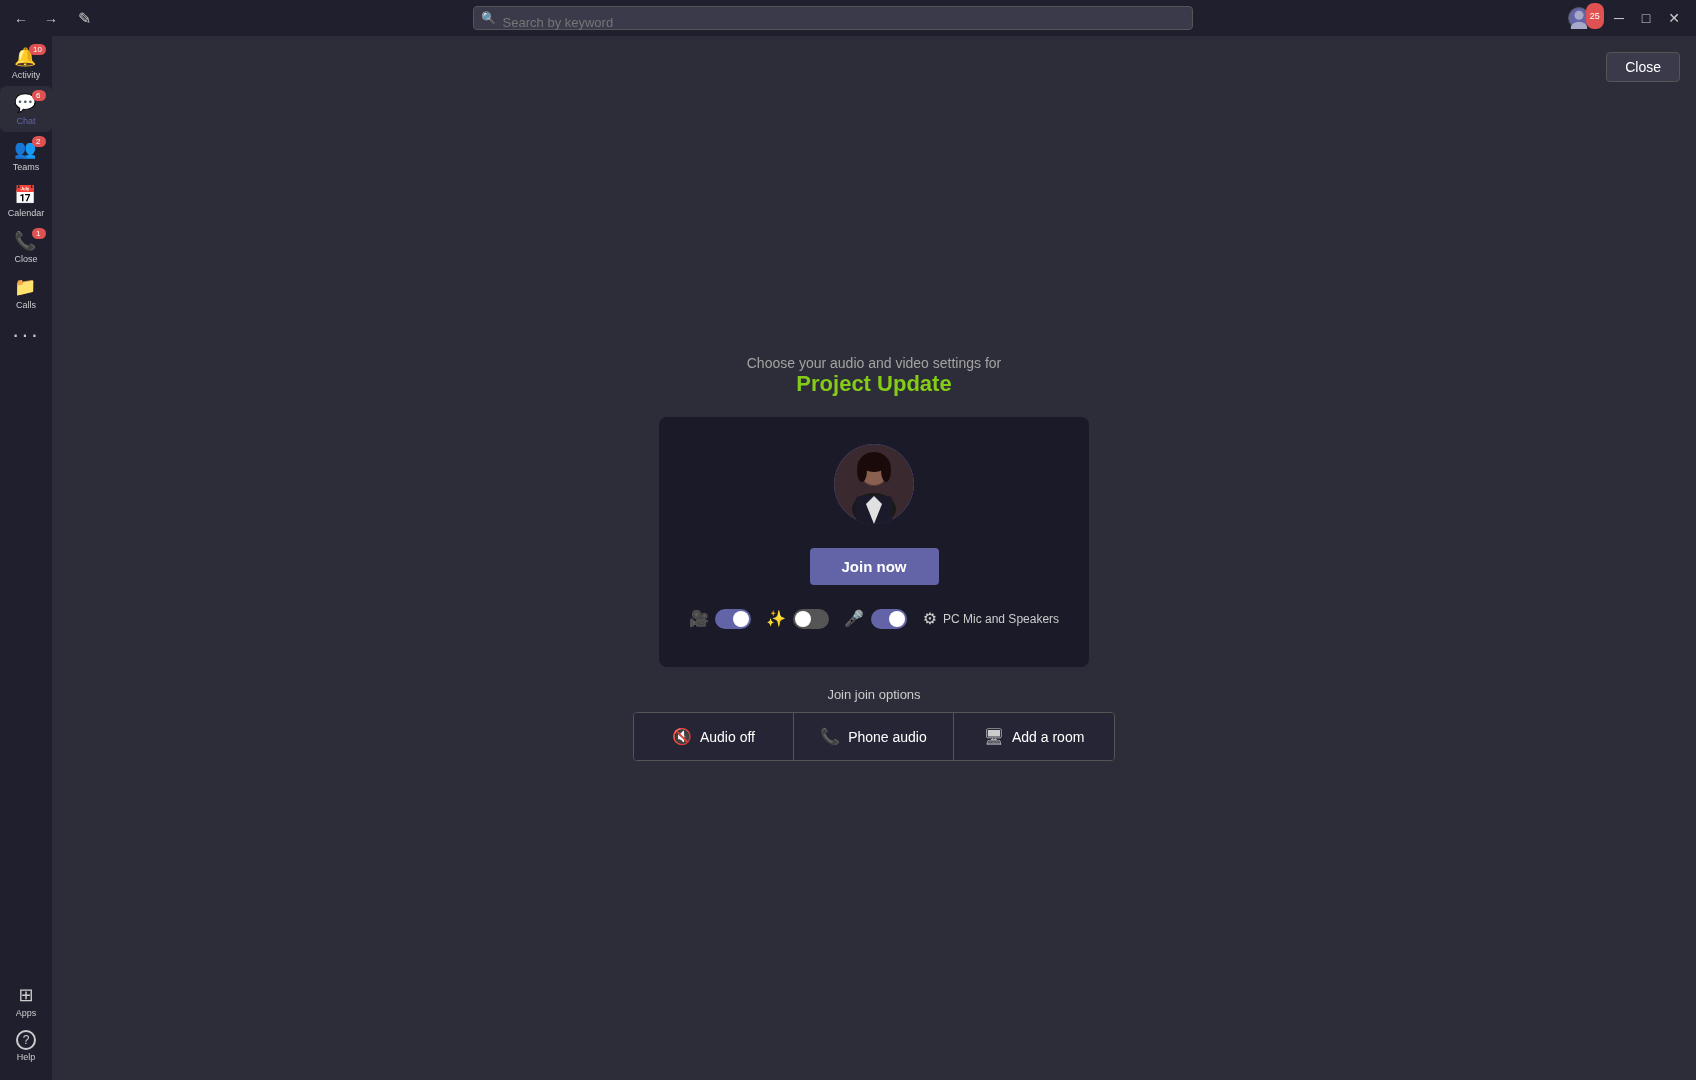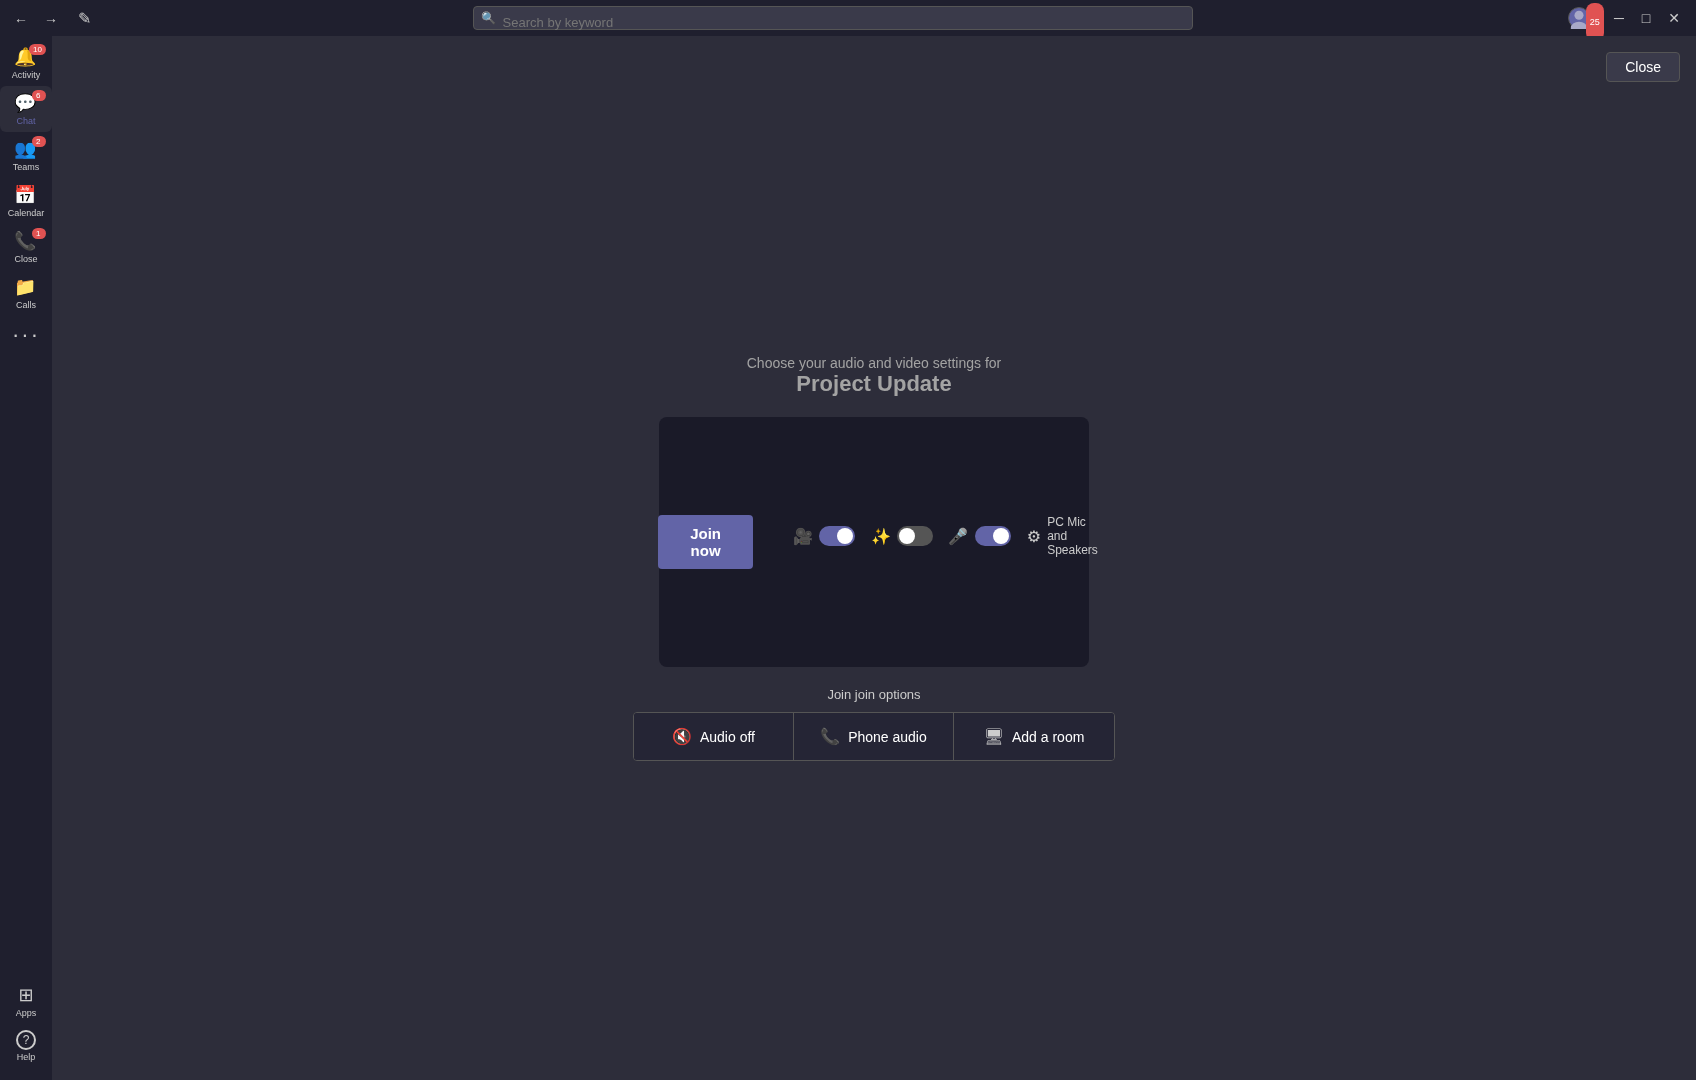--- a/index.html
+++ b/index.html
@@ -96,21 +96,21 @@
       border: 1px solid #555;
     }
     .badge-title {
       position: absolute;
       top: -4px;
       right: -4px;
       background: #e05252;
       color: #fff;
       font-size: 9px;
       border-radius: 8px;
-      padding: 14px 4px;
+      padding: 8px 4px;
       min-width: 14px;
       text-align: center;
     }
     .window-controls {
       display: flex;
       gap: 2px;
     }
     .window-controls button {
       background: none;
       border: none;
@@ -220,30 +220,31 @@
       text-align: center;
     }
     .prejoin-subtitle {
       font-size: 14px;
       color: #a3a3a3;
       margin-bottom: 0;
     }
     .prejoin-title {
       font-size: 22px;
       font-weight: 600;
-      color: #a3a3a3;
+      color: #84cc16;
     }
 
     
     .video-preview {
       width: 430px;
       height: 250px;
       background: #1a1a28;
       border-radius: 8px;
       display: flex;
+      flex-direction: column;
       align-items: center;
       justify-content: center;
       position: relative;
       gap: 24px;
     }
 
     .avatar-preview {
       width: 80px;
       height: 80px;
       border-radius: 50%;

